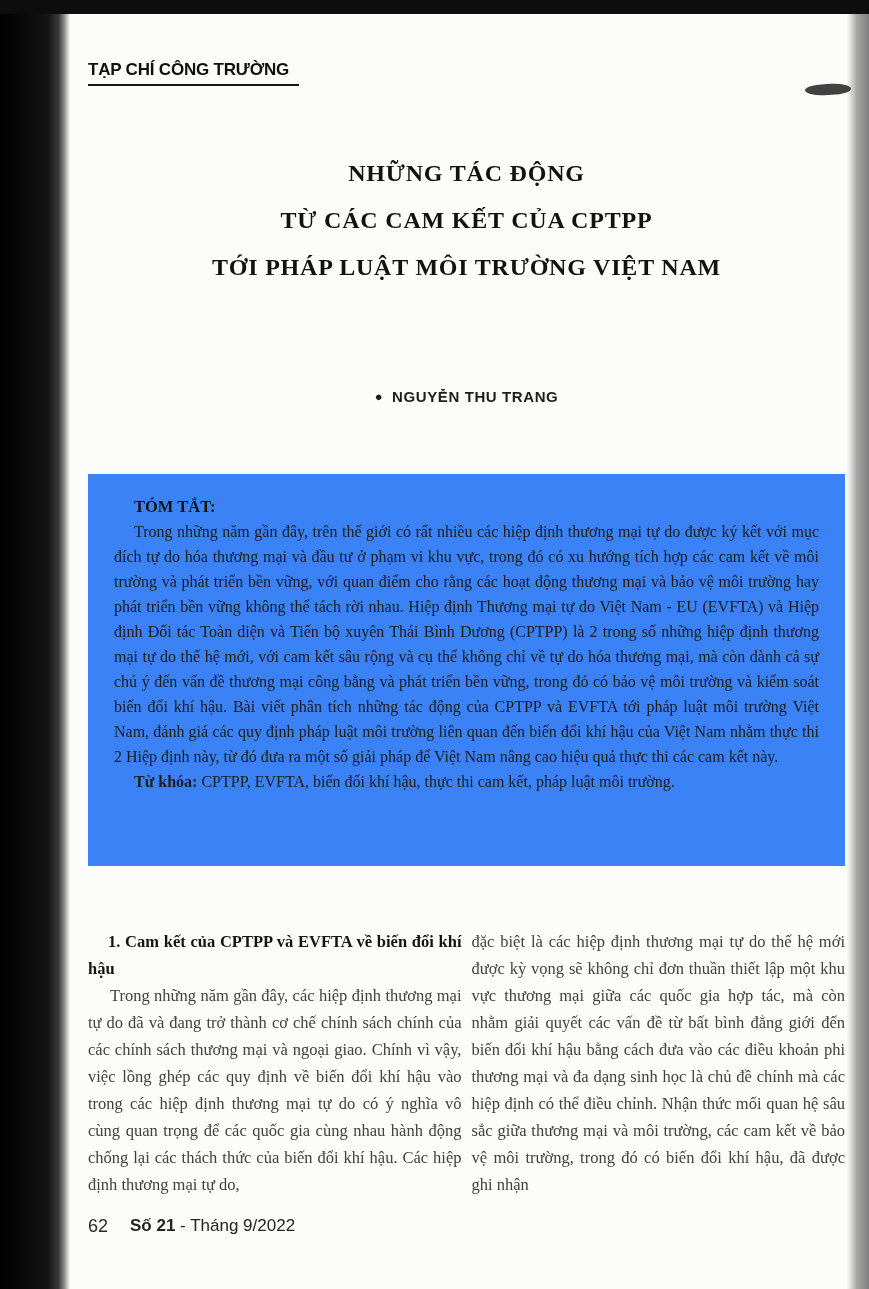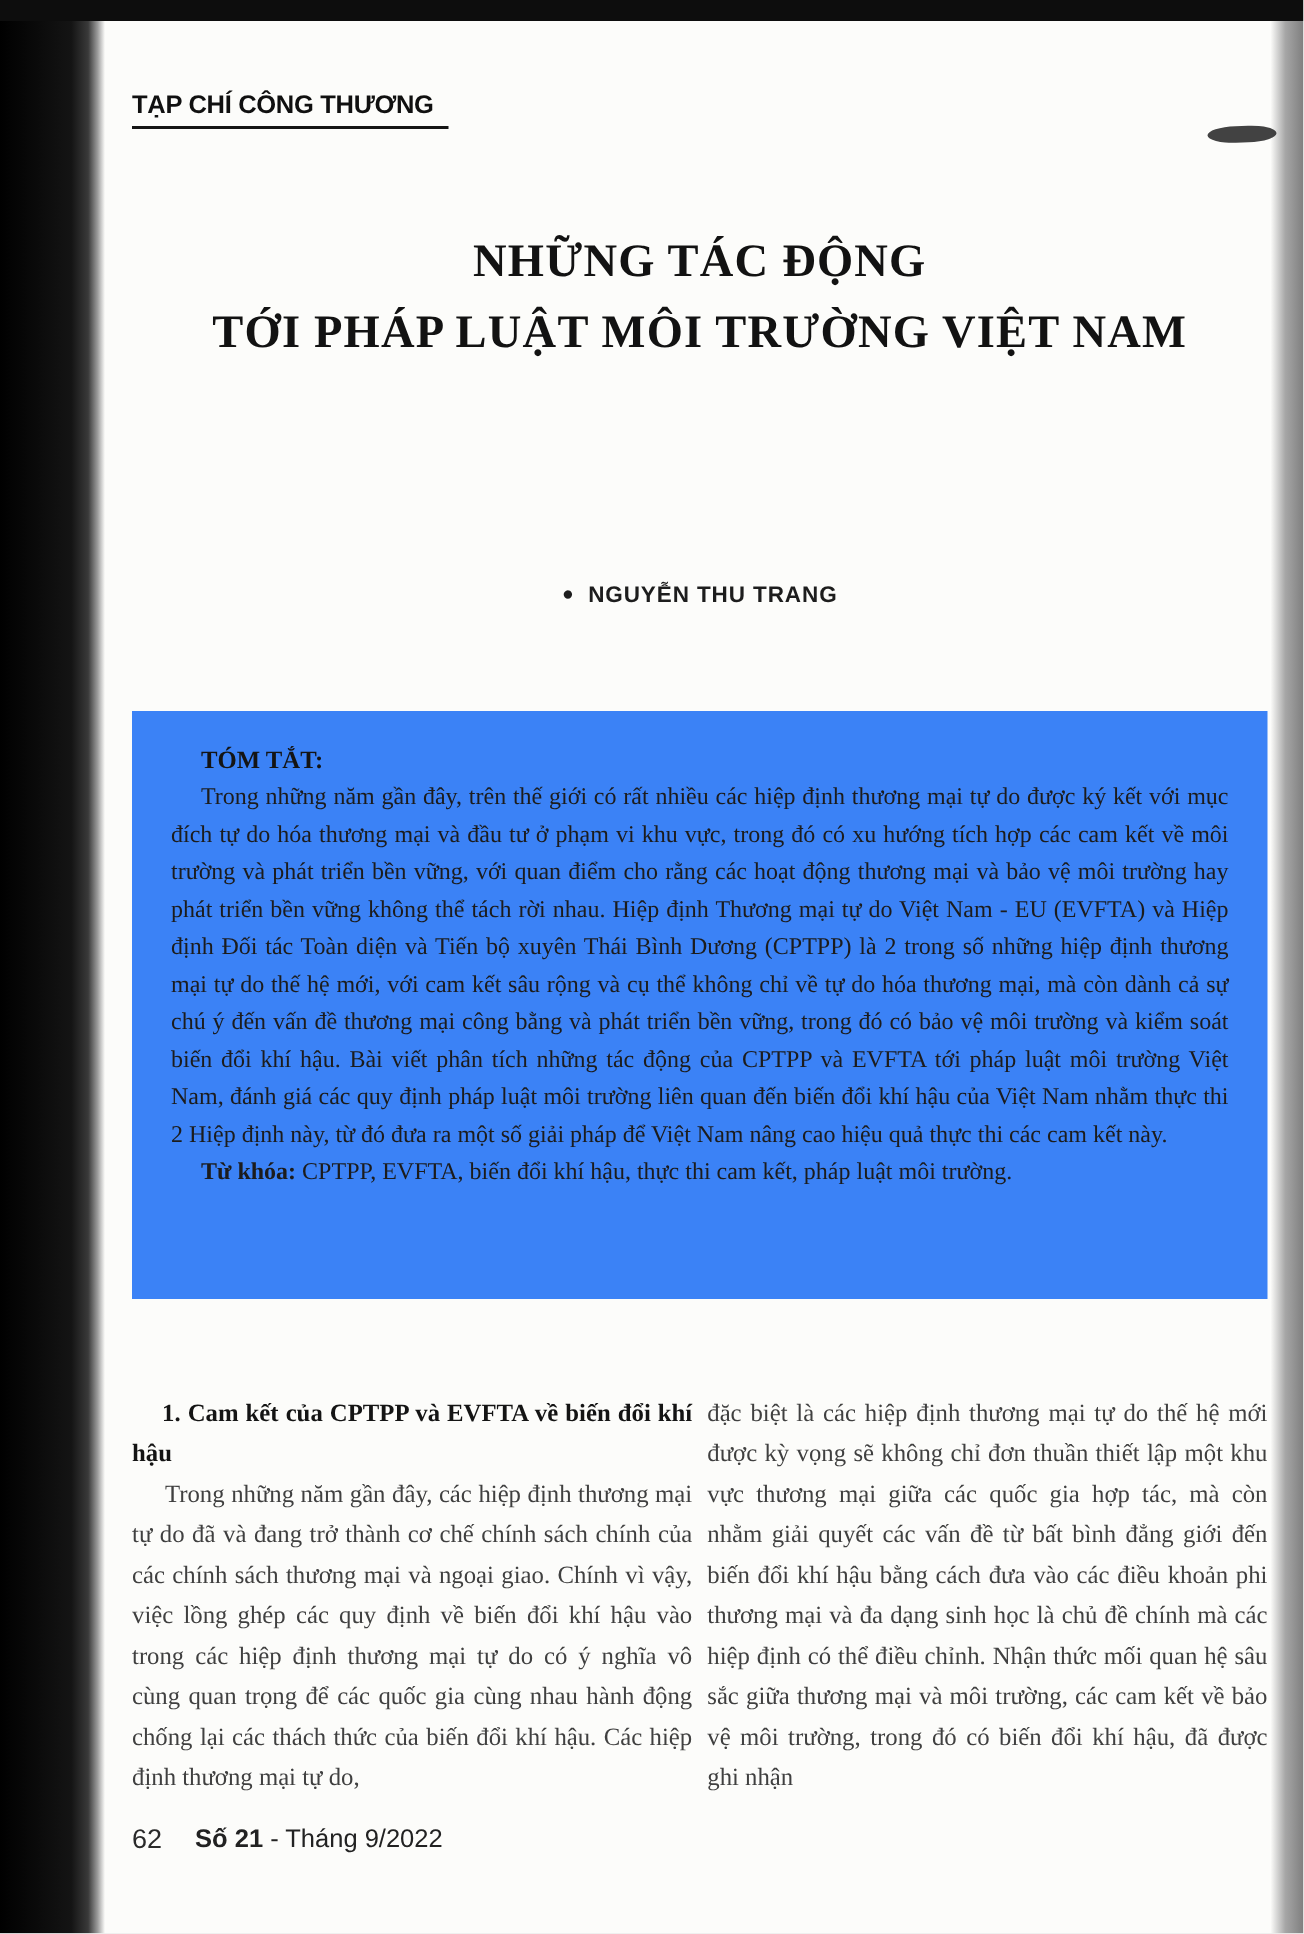--- a/index.html
+++ b/index.html
@@ -57,21 +57,21 @@
     padding: 0 10px 4px 0;
     border-bottom: 2px solid #151515;
     transform-origin: left center;
   }
 
   
   .title {
     position: absolute; top: 150px; left: 0; width: 100%;
     text-align: center;
     font-weight: bold;
-    font-size: 31px;
+    font-size: 24px;
     line-height: 47px;
     letter-spacing: 0.8px;
     color: #121212;
   }
 
   
   .author {
     position: absolute; top: 388px; left: 0; width: 100%;
     text-align: center;
     font-family: "Liberation Sans", "DejaVu Sans", sans-serif;
@@ -154,25 +154,26 @@
 
   <div class="edge-top"></div>
   <div class="edge-left"></div>
   <div class="edge-right"></div>
   <div class="smudge-top-right"></div>
   <div class="smudge-abstract"></div>
 
   <div class="content">
 
     <div class="masthead">
-      <span class="masthead-text">TẠP CHÍ CÔNG THƯƠNG</span>
+      <span class="masthead-text">TẠP CHÍ CÔNG TRƯỜNG</span>
     </div>
 
     <h1 class="title">
       <div>NHỮNG TÁC ĐỘNG</div>
+      <div>TỪ CÁC CAM KẾT CỦA CPTPP</div>
       <div>TỚI PHÁP LUẬT MÔI TRƯỜNG VIỆT NAM</div>
     </h1>
 
     <div class="author">
       <span class="author-bullet">●</span><span>NGUYỄN THU TRANG</span>
     </div>
 
     <div class="abstract">
       <div class="abstract-heading">TÓM TẮT:</div>
       <p class="abstract-body">Trong những năm gần đây, trên thế giới có rất nhiều các hiệp định thương mại tự do được ký kết với mục đích tự do hóa thương mại và đầu tư ở phạm vi khu vực, trong đó có xu hướng tích hợp các cam kết về môi trường và phát triển bền vững, với quan điểm cho rằng các hoạt động thương mại và bảo vệ môi trường hay phát triển bền vững không thể tách rời nhau. Hiệp định Thương mại tự do Việt Nam - EU (EVFTA) và Hiệp định Đối tác Toàn diện và Tiến bộ xuyên Thái Bình Dương (CPTPP) là 2 trong số những hiệp định thương mại tự do thế hệ mới, với cam kết sâu rộng và cụ thể không chỉ về tự do hóa thương mại, mà còn dành cả sự chú ý đến vấn đề thương mại công bằng và phát triển bền vững, trong đó có bảo vệ môi trường và kiểm soát biến đổi khí hậu. Bài viết phân tích những tác động của CPTPP và EVFTA tới pháp luật môi trường Việt Nam, đánh giá các quy định pháp luật môi trường liên quan đến biến đổi khí hậu của Việt Nam nhằm thực thi 2 Hiệp định này, từ đó đưa ra một số giải pháp để Việt Nam nâng cao hiệu quả thực thi các cam kết này.</p>

